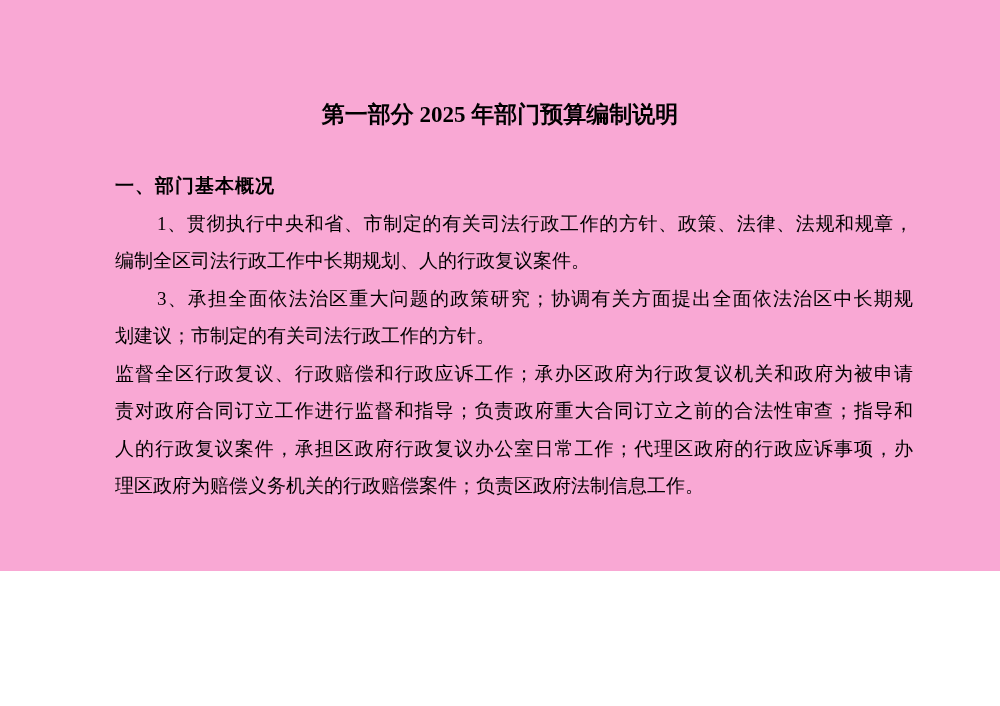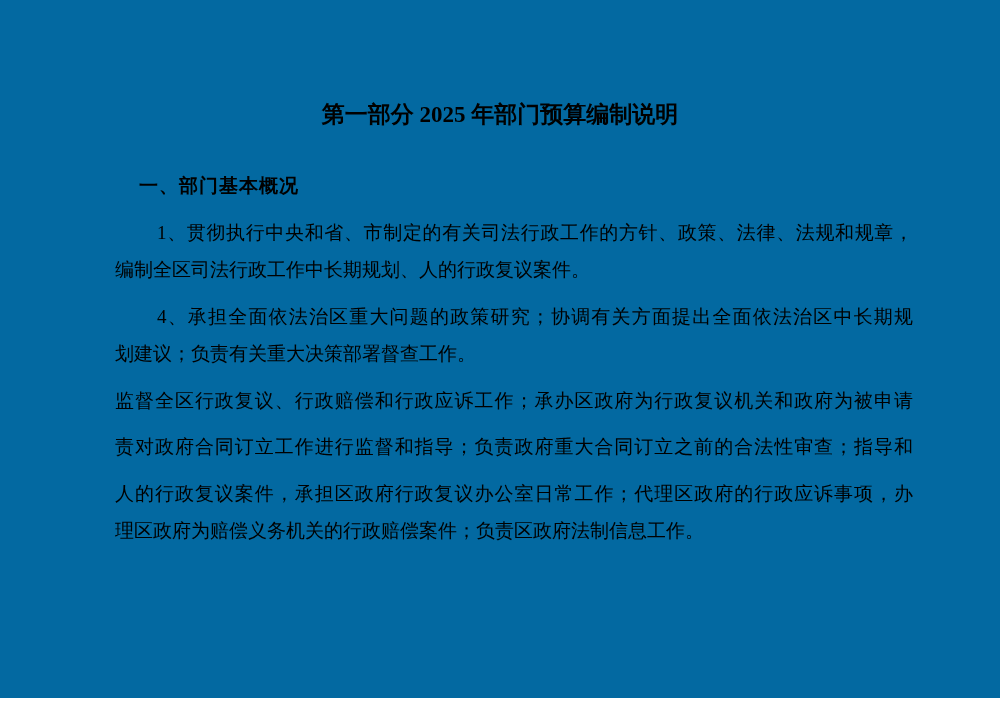--- a/index.html
+++ b/index.html
@@ -3,22 +3,22 @@
 <meta charset="utf-8">
 <style>
   html, body {
     margin: 0;
     padding: 0;
     background: #ffffff;
   }
   .sheet {
     position: relative;
     width: 1000px;
-    height: 698px;
-    background: #0369a1;
+    height: 571px;
+    background: #f9a8d4;
     overflow: hidden;
     color: #000000;
   }
   .doc-title {
     position: absolute;
     left: 101px;
     top: 99px;
     width: 798px;
     text-align: center;
     font-family: "Liberation Serif", serif;
@@ -40,27 +40,25 @@
     height: 37.5px;
     overflow: hidden;
     text-align: left;
   }
   .line.indent {
     text-indent: 42px;
   }
   .line.fill {
     text-align: justify;
     text-align-last: justify;
-    margin-top: 9px;
   }
   .line.h1 {
     font-family: "Liberation Sans", sans-serif;
     font-weight: 700;
     letter-spacing: 1px;
-    margin-left: 24px;
   }
   .line.h2 {
     font-family: "Liberation Sans", sans-serif;
     font-weight: 700;
     text-indent: 36px;
     letter-spacing: 3px;
   }
 </style>
 </head>
 <body>
@@ -71,22 +69,22 @@
 
   <div class="content">
 
     <div class="line h1">一、部门基本概况</div>
 
 
 
     <div class="line indent fill">1、贯彻执行中央和省、市制定的有关司法行政工作的方针、政策、法律、法规和规章，</div>
     <div class="line">编制全区司法行政工作中长期规划、人的行政复议案件。</div>
 
-    <div class="line indent fill">4、承担全面依法治区重大问题的政策研究；协调有关方面提出全面依法治区中长期规</div>
-    <div class="line">划建议；负责有关重大决策部署督查工作。</div>
+    <div class="line indent fill">3、承担全面依法治区重大问题的政策研究；协调有关方面提出全面依法治区中长期规</div>
+    <div class="line">划建议；市制定的有关司法行政工作的方针。</div>
 
     <div class="line fill">监督全区行政复议、行政赔偿和行政应诉工作；承办区政府为行政复议机关和政府为被申请</div>
     <div class="line fill">责对政府合同订立工作进行监督和指导；负责政府重大合同订立之前的合法性审查；指导和</div>
     <div class="line fill">人的行政复议案件，承担区政府行政复议办公室日常工作；代理区政府的行政应诉事项，办</div>
     <div class="line">理区政府为赔偿义务机关的行政赔偿案件；负责区政府法制信息工作。</div>
 
   </div>
 </div>
 
 </body></html>

